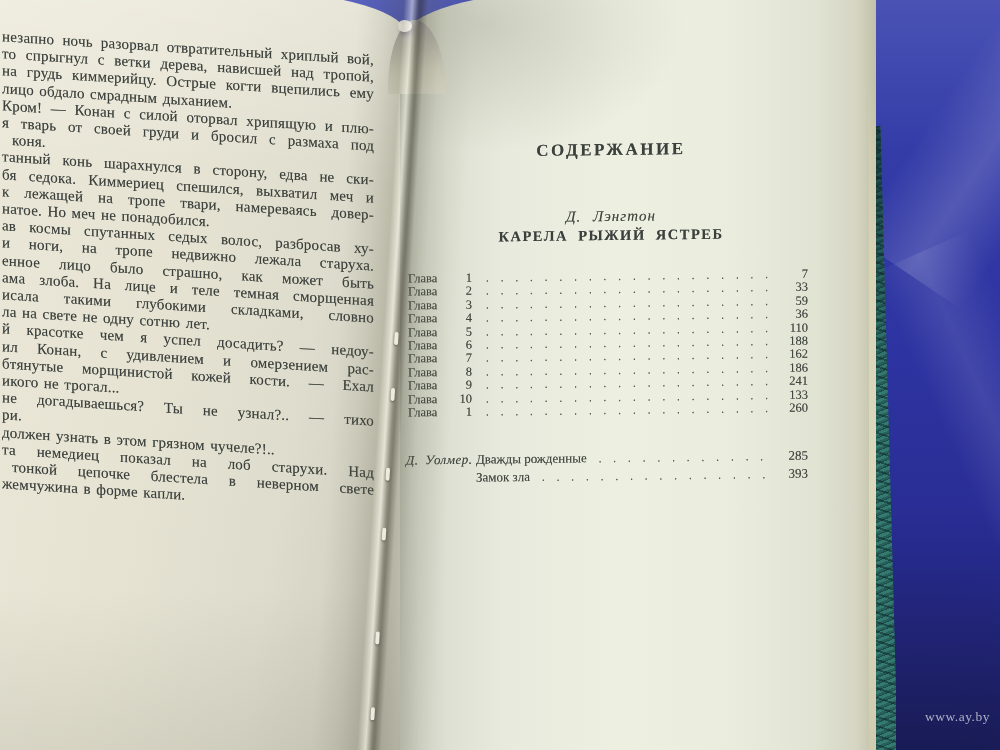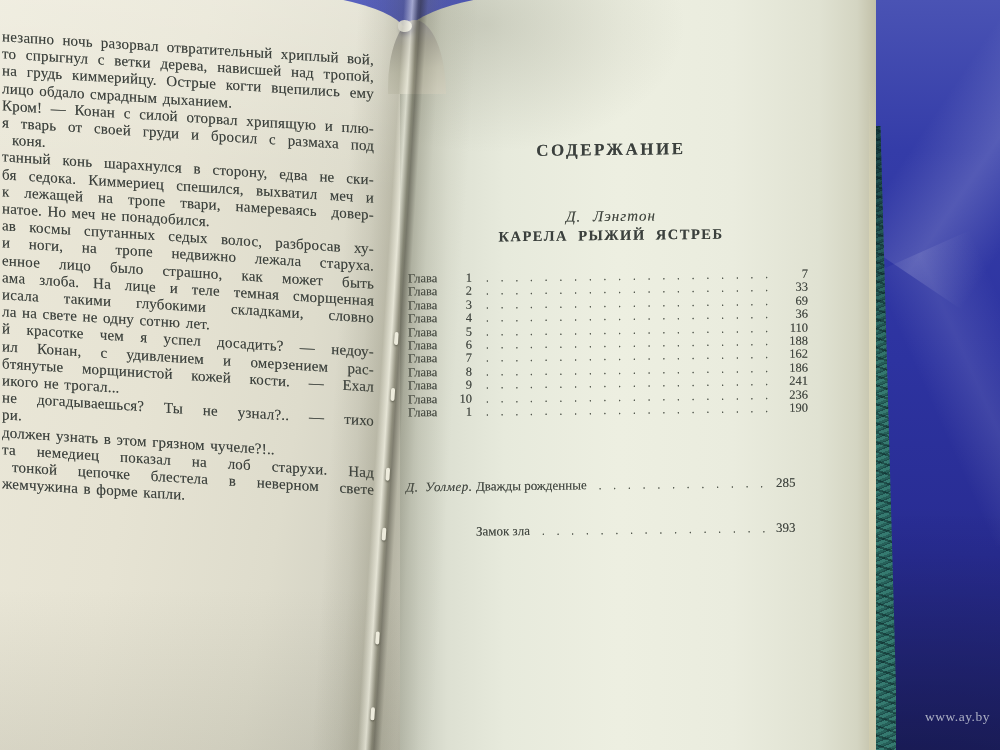--- a/index.html
+++ b/index.html
@@ -127,21 +127,21 @@
   .t-row .num{flex:0 0 20px;text-align:right;}
   .leader{flex:1 1 auto;overflow:hidden;white-space:nowrap;margin:0 10px 0 14px;
     letter-spacing:4.6px;color:#51564c;font-size:11px;}
   .t-row .pg{flex:0 0 30px;text-align:right;}
   .book2{position:absolute;top:455px;left:0;right:0;}
   .b2-row{display:flex;align-items:baseline;font-size:13px;line-height:17px;
     padding:0 8px 0 0;color:#40453f;}
   .b2-author{flex:0 0 70px;font-style:italic;letter-spacing:.5px;word-spacing:3px;}
   .b2-title{flex:0 0 auto;}
   .b2-row .leader{margin:0 10px 0 12px;}
-  .b2-row .pg{flex:0 0 32px;margin-top:27px;}
+  .b2-row .pg{flex:0 0 32px;text-align:right;}
   
   .watermark{
     position:absolute;left:925px;top:709px;
     font-family:Liberation Serif, serif;
     font-size:13.5px;letter-spacing:.5px;color:var(--watermark);opacity:.85;
   }
 </style>
 </head>
 <body>
 
@@ -203,21 +203,21 @@
           <div class="t-row">
     <span class="lbl">Глава</span>
     <span class="num">2</span>
     <span class="leader">. . . . . . . . . . . . . . . . . . . . . . . . . . . . . . . . . . . . . . . . . . . . . . . . . . . . . . . . . . . . . . . . . . . . . .</span>
     <span class="pg">33</span>
   </div>
           <div class="t-row">
     <span class="lbl">Глава</span>
     <span class="num">3</span>
     <span class="leader">. . . . . . . . . . . . . . . . . . . . . . . . . . . . . . . . . . . . . . . . . . . . . . . . . . . . . . . . . . . . . . . . . . . . . .</span>
-    <span class="pg">69</span>
+    <span class="pg">59</span>
   </div>
           <div class="t-row">
     <span class="lbl">Глава</span>
     <span class="num">4</span>
     <span class="leader">. . . . . . . . . . . . . . . . . . . . . . . . . . . . . . . . . . . . . . . . . . . . . . . . . . . . . . . . . . . . . . . . . . . . . .</span>
     <span class="pg">36</span>
   </div>
           <div class="t-row">
     <span class="lbl">Глава</span>
     <span class="num">5</span>
@@ -245,27 +245,27 @@
           <div class="t-row">
     <span class="lbl">Глава</span>
     <span class="num">9</span>
     <span class="leader">. . . . . . . . . . . . . . . . . . . . . . . . . . . . . . . . . . . . . . . . . . . . . . . . . . . . . . . . . . . . . . . . . . . . . .</span>
     <span class="pg">241</span>
   </div>
           <div class="t-row">
     <span class="lbl">Глава</span>
     <span class="num">10</span>
     <span class="leader">. . . . . . . . . . . . . . . . . . . . . . . . . . . . . . . . . . . . . . . . . . . . . . . . . . . . . . . . . . . . . . . . . . . . . .</span>
-    <span class="pg">236</span>
+    <span class="pg">133</span>
   </div>
           <div class="t-row">
     <span class="lbl">Глава</span>
     <span class="num">1</span>
     <span class="leader">. . . . . . . . . . . . . . . . . . . . . . . . . . . . . . . . . . . . . . . . . . . . . . . . . . . . . . . . . . . . . . . . . . . . . .</span>
-    <span class="pg">190</span>
+    <span class="pg">260</span>
   </div>
         </div>
       <div class="book2" id="book2">
           <div class="b2-row">
     <span class="b2-author">Д. Уолмер.</span>
     <span class="b2-title">Дважды рожденные</span>
     <span class="leader">. . . . . . . . . . . . . . . . . . . . . . . . . . . . . . . . . . . . . . . . . . . . . . . . . . . . . . . . . . . . . . . . . . . . . .</span>
     <span class="pg">285</span>
   </div>
           <div class="b2-row">

